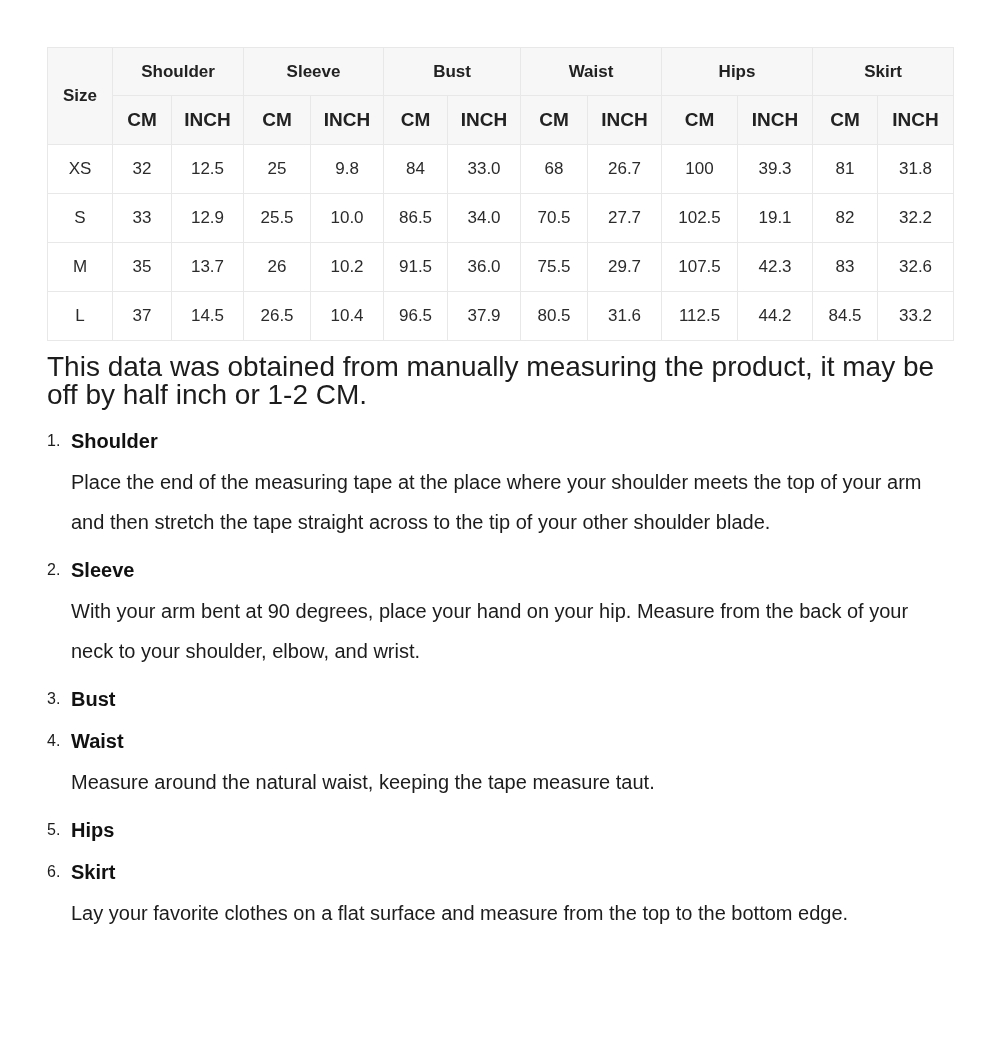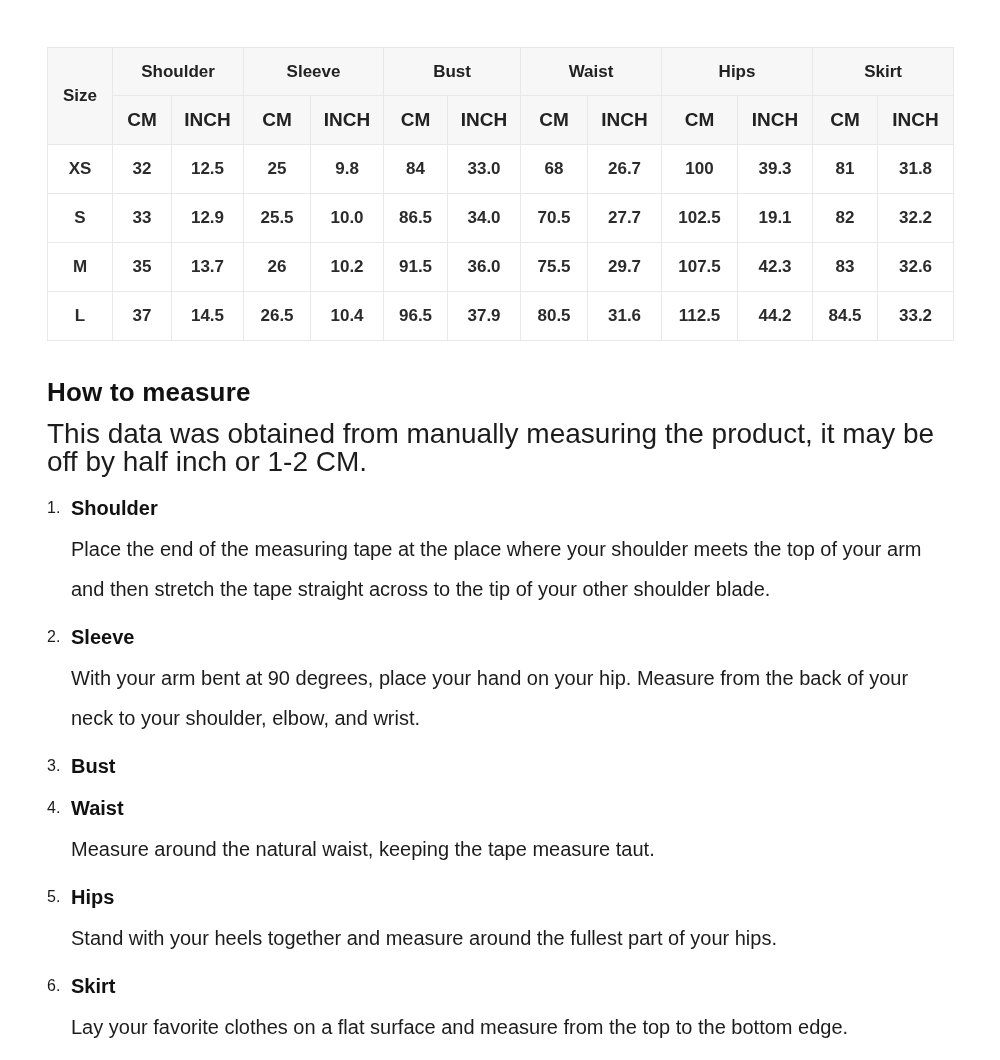--- a/index.html
+++ b/index.html
@@ -27,21 +27,21 @@
     vertical-align: middle;
   }
   table.size-chart thead th {
     background: #f7f7f7;
     font-weight: bold;
     color: #222222;
   }
   tr.group-row th { height: 48px; font-size: 17px; }
   tr.unit-row th { height: 49px; font-size: 19px; }
   table.size-chart tbody tr { height: 49px; background: #ffffff; }
-  table.size-chart tbody td { font-weight: bold; }
+  table.size-chart tbody td { font-weight: normal; }
 
   
   .howto-title {
     margin-top: 36px;
     font-size: 26px;
     font-weight: bold;
     color: #111111;
     letter-spacing: 0.2px;
   }
   .howto-intro {
@@ -186,21 +186,20 @@
           <td>80.5</td>
           <td>31.6</td>
           <td>112.5</td>
           <td>44.2</td>
           <td>84.5</td>
           <td>33.2</td>
         </tr>
       </tbody>
   </table>
 
-  <h2 class="howto-title">How to measure</h2>
 
   <p class="howto-intro">This data was obtained from manually measuring the product, it may be off by half inch or 1-2 CM.</p>
 
   <ol class="measure-steps">
       <li>
         <span class="step-num">1.</span>
         <div class="step-body">
           <div class="step-title">Shoulder</div>
           <p class="step-desc">Place the end of the measuring tape at the place where your shoulder meets the top of your arm and then stretch the tape straight across to the tip of your other shoulder blade.</p>
         </div>
@@ -222,21 +221,20 @@
         <span class="step-num">4.</span>
         <div class="step-body">
           <div class="step-title">Waist</div>
           <p class="step-desc">Measure around the natural waist, keeping the tape measure taut.</p>
         </div>
       </li>
       <li>
         <span class="step-num">5.</span>
         <div class="step-body">
           <div class="step-title">Hips</div>
-          <p class="step-desc">Stand with your heels together and measure around the fullest part of your hips.</p>
         </div>
       </li>
       <li>
         <span class="step-num">6.</span>
         <div class="step-body">
           <div class="step-title">Skirt</div>
           <p class="step-desc">Lay your favorite clothes on a flat surface and measure from the top to the bottom edge.</p>
         </div>
       </li>
     </ol>

